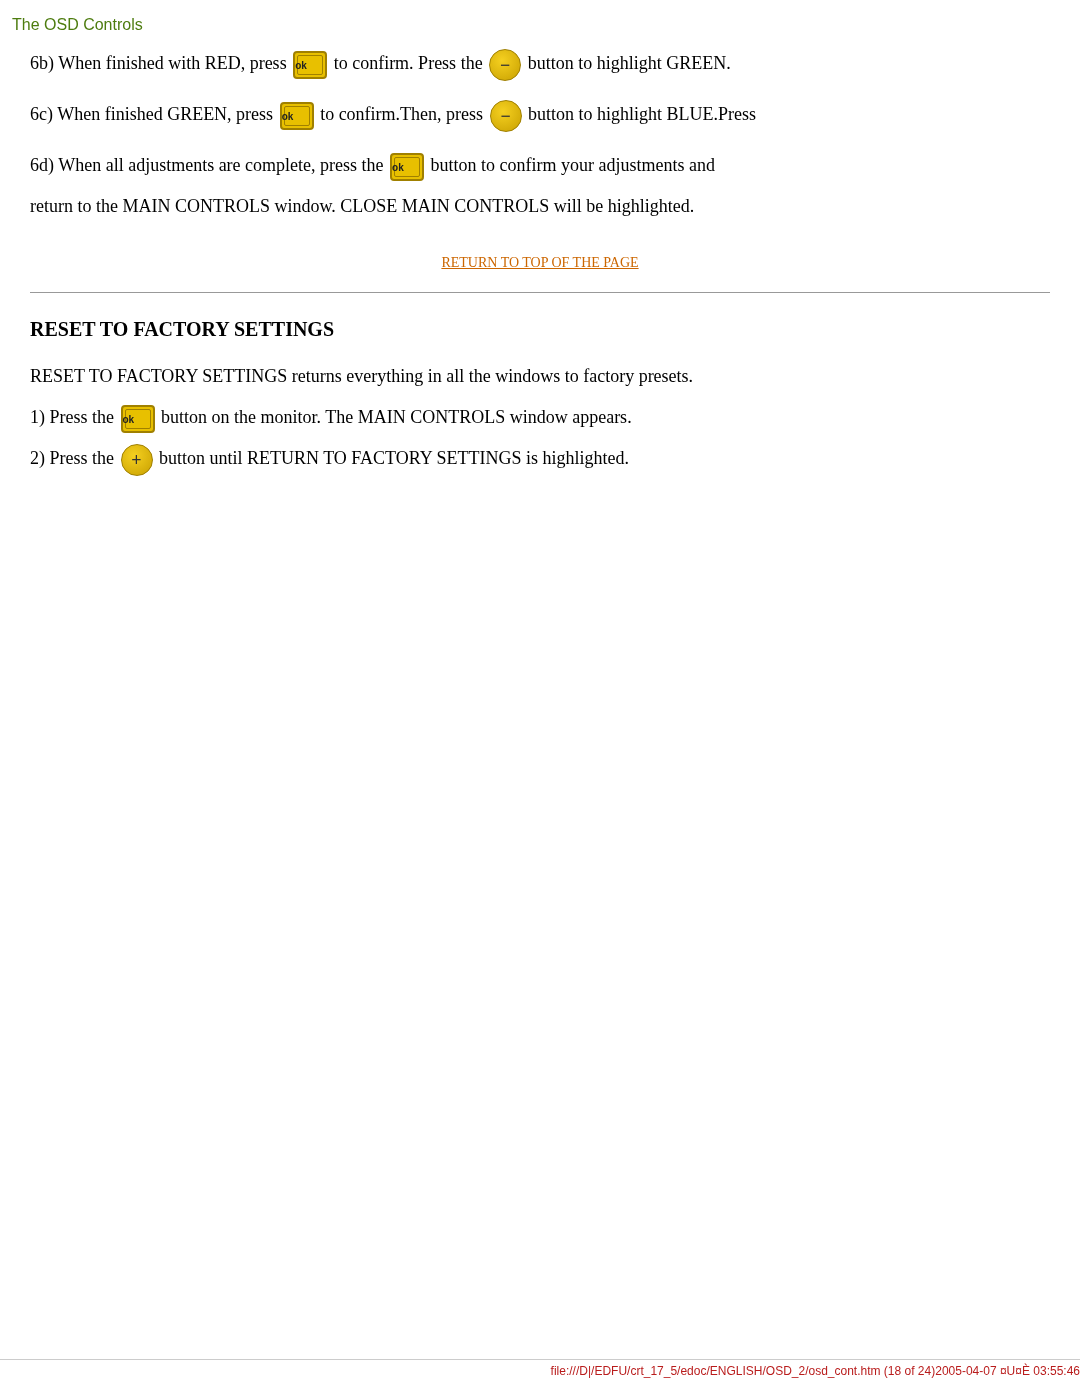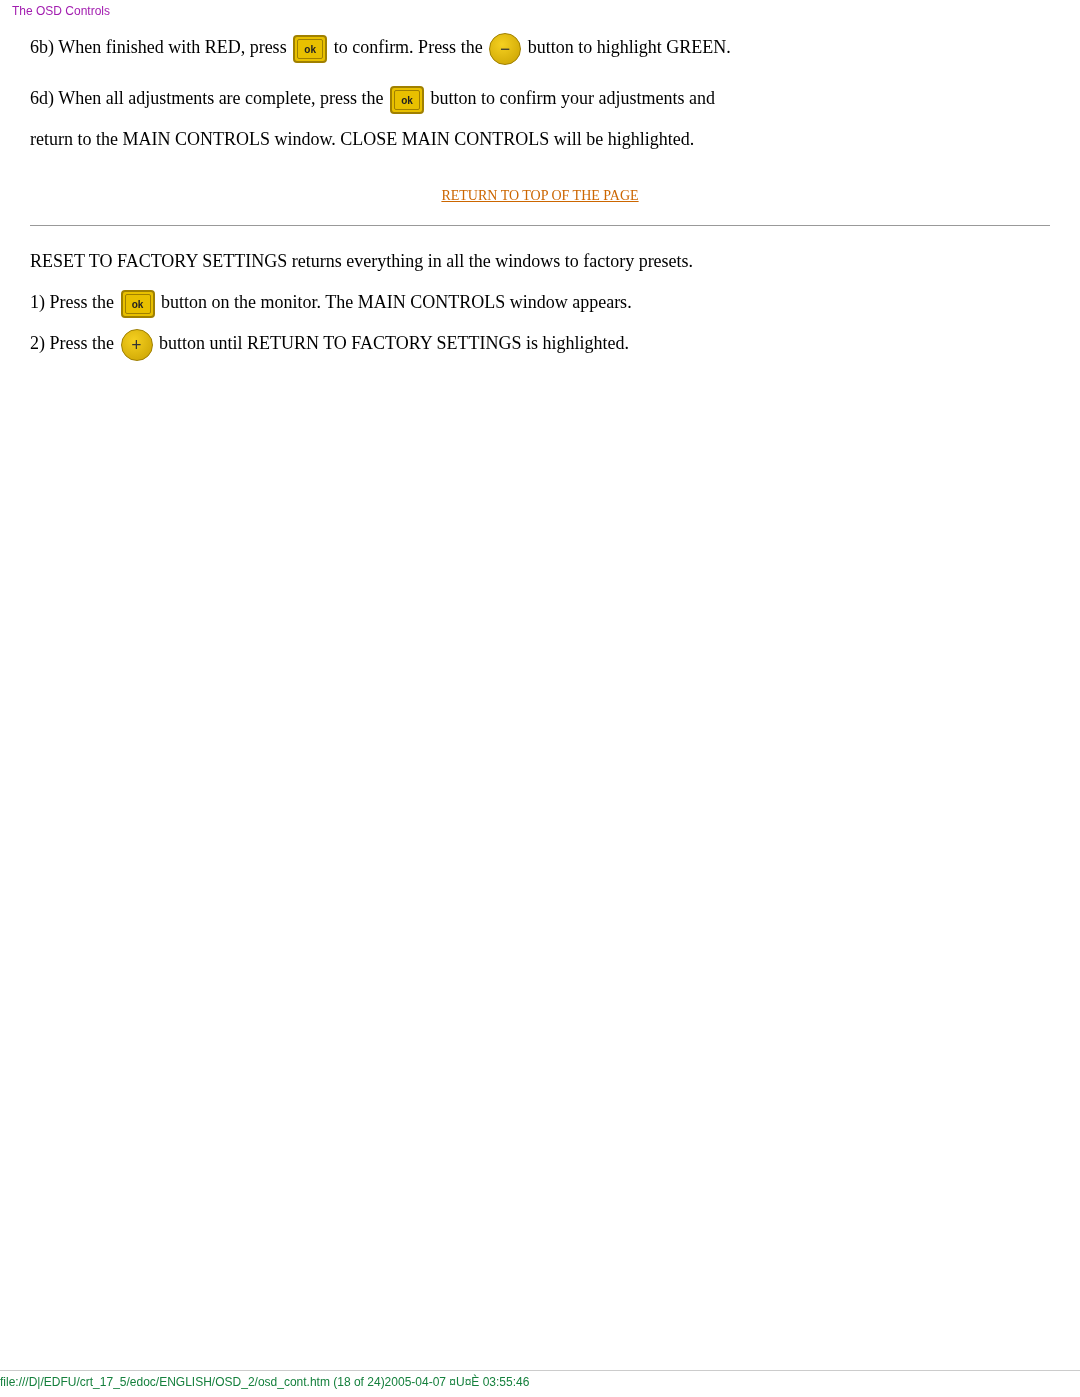--- a/index.html
+++ b/index.html
@@ -13,23 +13,23 @@
       font-size: 18px;
       background: #ffffff;
       color: #000000;
       width: 1080px;
       min-height: 1397px;
       padding: 0;
       position: relative;
     }
 
     .title-bar {
-      font-size: 12px;
-      color: #a21caf;
-      padding: 4px 12px 4px 12px;
+      font-size: 16px;
+      color: #4d7c0f;
+      padding: 16px 12px 4px 12px;
       font-family: Arial, sans-serif;
     }
 
     .main-content {
       padding: 10px 30px 40px 30px;
     }
 
     .section-block {
       margin-bottom: 18px;
       line-height: 1.6;
@@ -41,21 +41,21 @@
     }
 
     
     .btn-ok {
       display: inline-block;
       width: 34px;
       height: 28px;
       background: #e8c000;
       border: 2px solid #a08000;
       border-radius: 4px;
-      text-align: center;
+      text-align: left;
       line-height: 24px;
       font-size: 11px;
       font-weight: bold;
       color: #333;
       vertical-align: middle;
       margin: 0 2px;
       position: relative;
     }
 
     .btn-ok::before {
@@ -132,26 +132,26 @@
 
     .section-title {
       font-weight: bold;
       font-size: 20px;
       margin-bottom: 16px;
       margin-top: 10px;
     }
 
     .footer {
       position: absolute;
-      bottom: 8px;
+      bottom: 19px;
       left: 0;
       right: 0;
-      text-align: left;
+      text-align: right;
       font-size: 12px;
-      color: #15803d;
+      color: #b91c1c;
       font-family: Arial, sans-serif;
       border-top: 1px solid #ccc;
       padding-top: 4px;
     }
   </style>
 </head>
 <body>
 
 <div class="title-bar">
   <span>The OSD Controls</span>
@@ -163,40 +163,48 @@
     <div class="paragraph">
       <span>6b) When finished with RED, press</span>
       <span class="btn-ok"><span>ok</span></span>
       <span>to confirm. Press the</span>
       <span class="btn-minus">−</span>
       <span>button to highlight GREEN.</span>
     </div>
   </div>
 
   <div class="section-block">
+    <div class="paragraph">
+      <span>6c) When finished GREEN, press</span>
+      <span class="btn-ok"><span>ok</span></span>
+      <span>to confirm.Then, press</span>
+      <span class="btn-minus">−</span>
+      <span>button to highlight BLUE.Press</span>
+    </div>
   </div>
 
   <div class="section-block">
     <div class="paragraph">
       <span>6d) When all adjustments are complete, press the</span>
       <span class="btn-ok"><span>ok</span></span>
       <span>button to confirm your adjustments and</span>
     </div>
     <div class="paragraph">
       <span>return to the MAIN CONTROLS window. CLOSE MAIN CONTROLS will be highlighted.</span>
     </div>
   </div>
 
   <div class="return-link">
     <a href="#">RETURN TO TOP OF THE PAGE</a>
   </div>
 
   <hr>
 
   <div class="section-block">
+    <div class="section-title">RESET TO FACTORY SETTINGS</div>
 
     <div class="paragraph">RESET TO FACTORY SETTINGS returns everything in all the windows to factory presets.</div>
 
     <div class="paragraph">
       <span>1) Press the</span>
       <span class="btn-ok"><span>ok</span></span>
       <span>button on the monitor. The MAIN CONTROLS window appears.</span>
     </div>
 
     <div class="paragraph">

